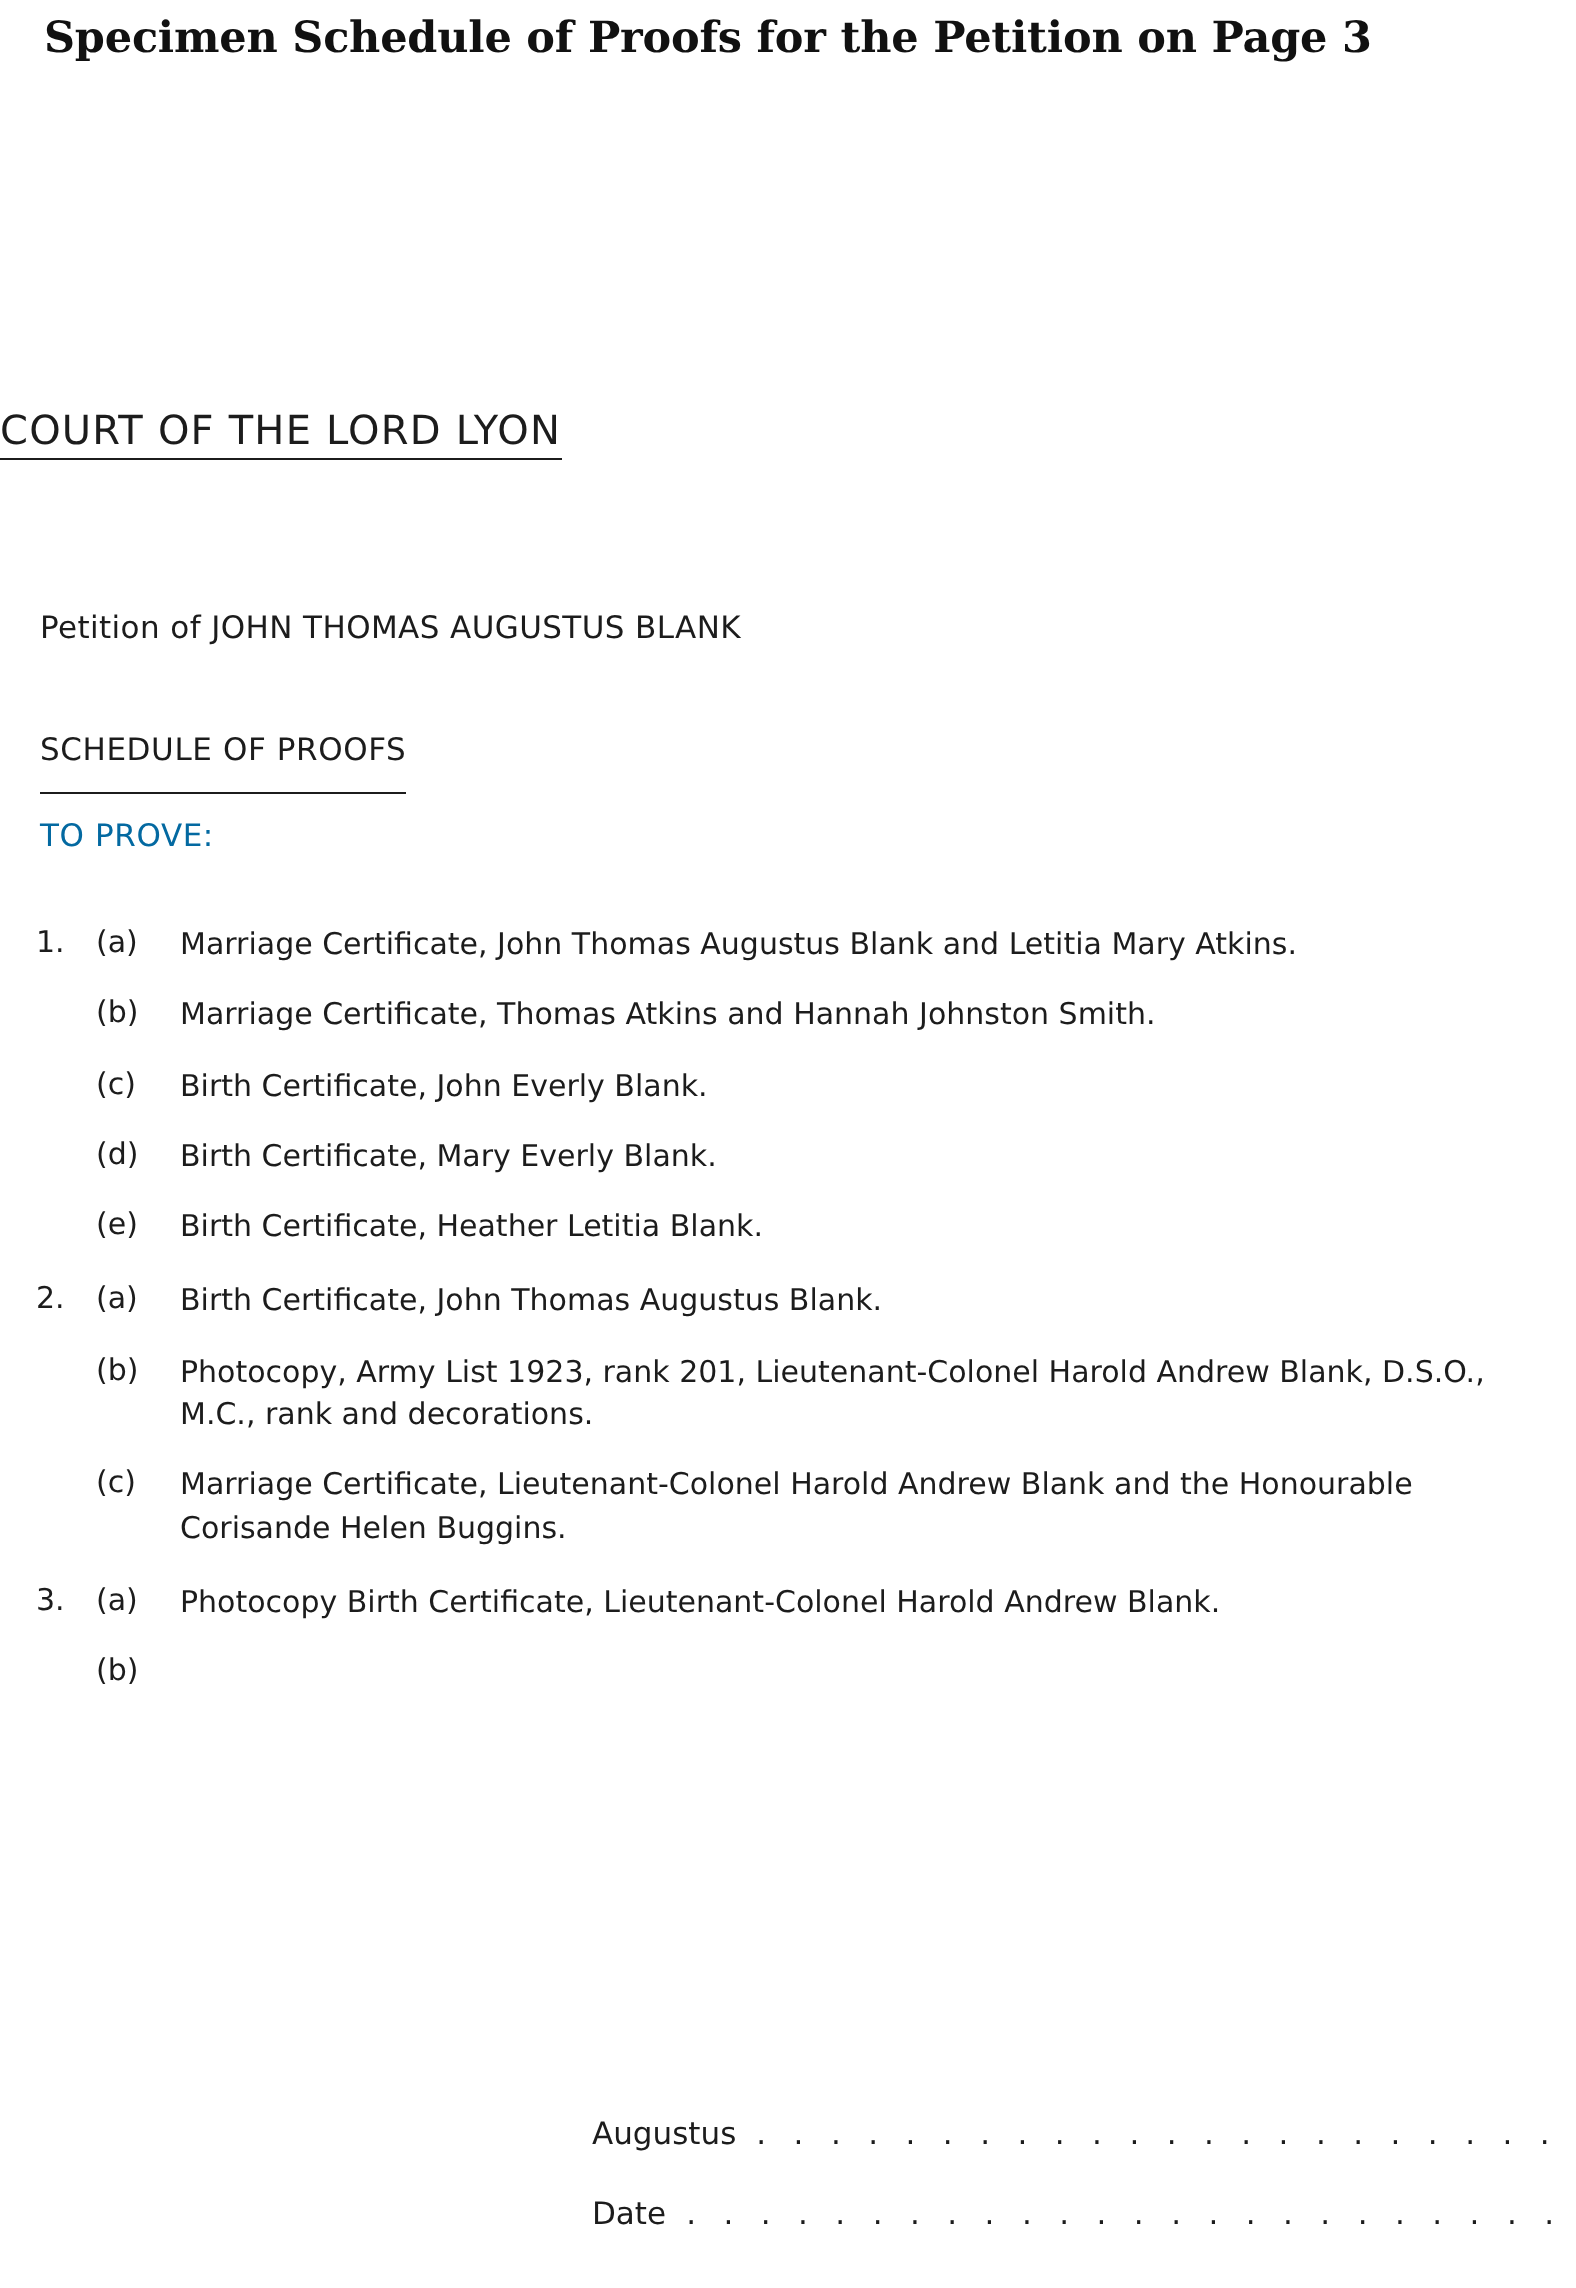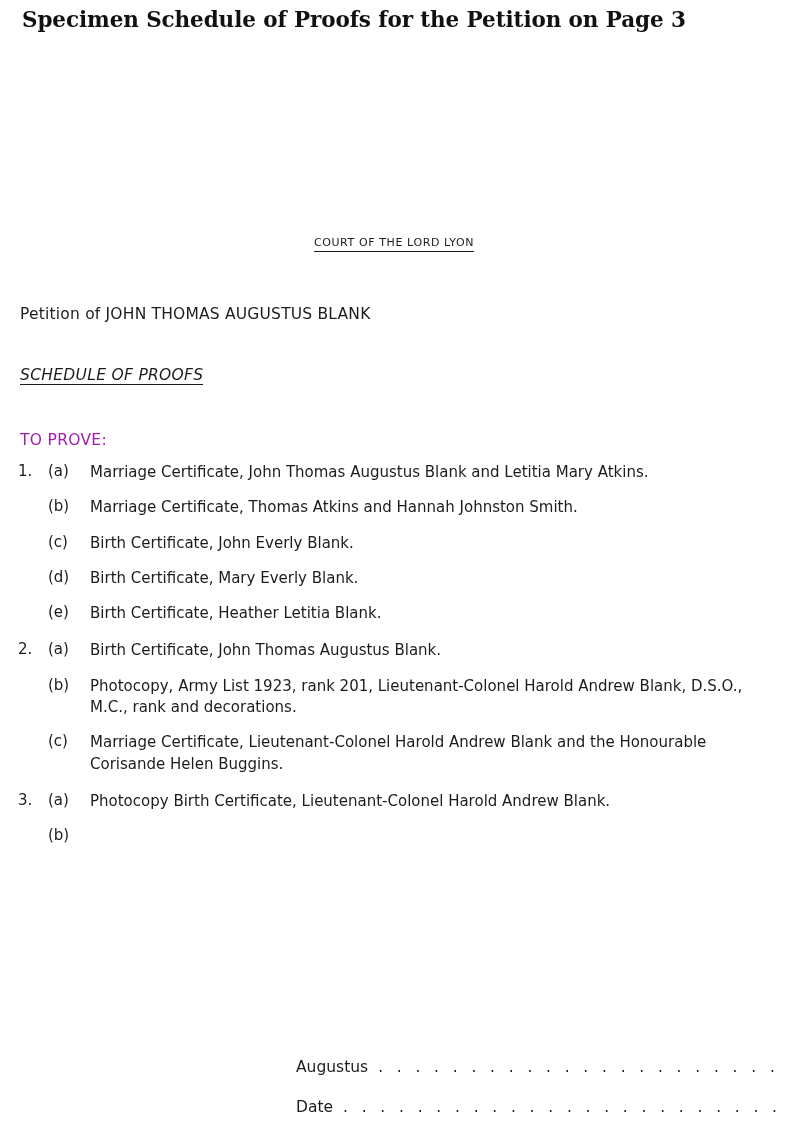--- a/index.html
+++ b/index.html
@@ -34,24 +34,23 @@
     font-size: 21.5px;
     line-height: 1.32;
     letter-spacing: -0.1px;
     color: #111;
   }
 
   
   .court-title {
     position: absolute;
     left: 0;
-    top: 236px;
+    top: 203px;
     width: 788px;
-    text-align: center;
-    font-size: 11px;
+    font-size: 20px;
     letter-spacing: 0.6px;
     color: #1c1c1c;
   }
   .court-title span {
     border-bottom: 1.5px solid #1c1c1c;
     padding-bottom: 2px;
   }
 
   .petition-line {
     position: absolute;
@@ -65,31 +64,30 @@
   .section-title {
     position: absolute;
     left: 20px;
     top: 366px;
     font-size: 15.5px;
     letter-spacing: 0.3px;
     color: #1c1c1c;
   }
   .section-title span {
     border-bottom: 1.3px solid #1c1c1c;
-    padding-bottom: 0;
-    font-style: italic;
+    padding-bottom: 12px;
   }
 
   .to-prove {
     position: absolute;
     left: 20px;
-    top: 431px;
+    top: 409px;
     font-size: 15.5px;
     letter-spacing: 0.3px;
-    color: #a21caf;
+    color: #0369a1;
   }
 
   
   .proof-list {
     position: absolute;
     left: 0;
     top: 462px;
     width: 788px;
   }
   .proof-group {

